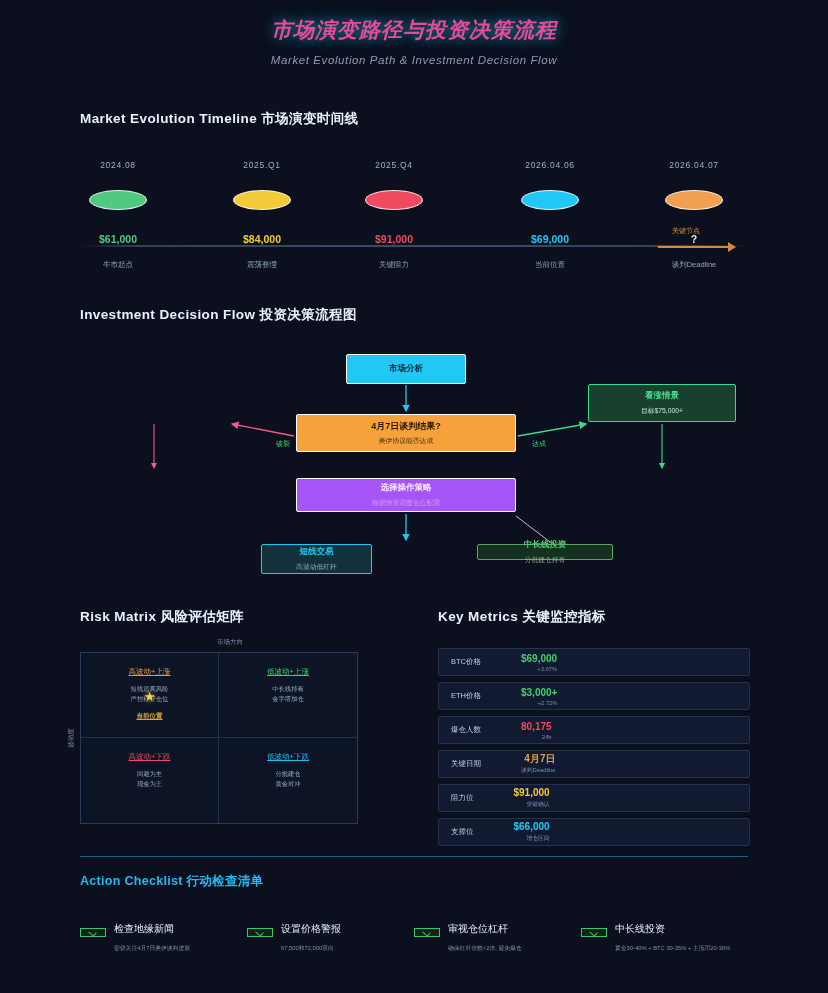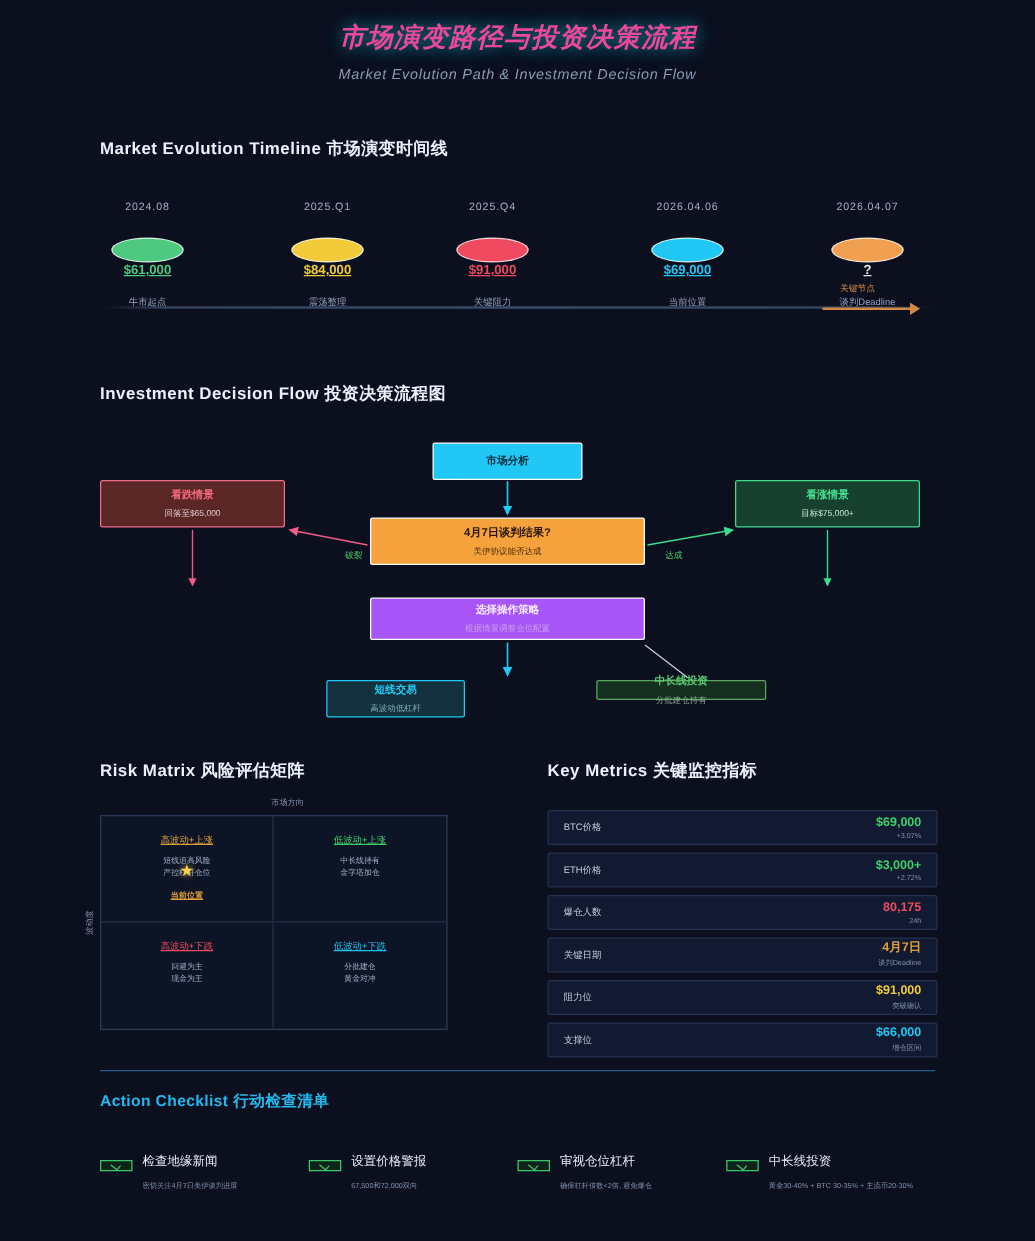--- a/index.html
+++ b/index.html
@@ -38,21 +38,21 @@
   .tl-axis {
     position: absolute; left: 0; right: 0; top: 85px; height: 2px;
     background: linear-gradient(90deg, rgba(90,120,170,0) 0%, #33415c 8%, #3b4a68 50%, #33415c 92%, rgba(90,120,170,0) 100%);
   }
   .tl-node { position: absolute; width: 120px; text-align: center; transform: translateX(-50%); top: 0; }
   .tl-date { font-size: 8.5px; color: #9fb0c8; letter-spacing: .7px; }
   .tl-dot {
     width: 58px; height: 20px; border-radius: 50%;
     margin: 20px auto 0; border: 1.6px solid rgba(255,255,255,.82);
   }
-  .tl-price { margin-top: 0; font-size: 10.5px; font-weight: 700; text-decoration: underline; }
+  .tl-price { margin-top: 23px; font-size: 10.5px; font-weight: 700; }
   .tl-label { margin-top: 15px; font-size: 7.5px; color: #93a4bd; }
   .tl-arrow { position: absolute; top: 80px; left: 578px; width: 80px; height: 14px; }
   .tl-arrow-line { position: absolute; left: 0; top: 6px; width: 70px; height: 1.6px; background: #d08a45; }
   .tl-arrow-head {
     position: absolute; right: 2px; top: 1.5px; width: 0; height: 0;
     border-left: 8px solid #d08a45; border-top: 5px solid transparent; border-bottom: 5px solid transparent;
   }
   .tl-arrow-text {
     position: absolute; top: -14px; left: 14px; font-size: 7px; color: #d9913f; white-space: nowrap;
   }
@@ -130,23 +130,23 @@
     font-size: 13px; color: #fbd34d; text-shadow: 0 0 6px rgba(251,211,77,.8); }
   .c-orange { color: #e0a03a; }
   .c-green  { color: #3fcf6a; }
   .c-red    { color: #ef4a60; }
   .c-cyan   { color: #1fc0ef; }
 
   
   .metrics-sec { position: absolute; left: 438px; top: 608px; width: 312px; }
   .metrics-list { margin-top: 22px; }
   .m-row {
-    display: flex; justify-content: space-between; align-items: center;
+    display: flex; align-items: center;
     background: #111a30; border: 1px solid #243350; border-radius: 2px;
-    padding: 7px 12px; margin-bottom: 6px; height: 28px;
+    padding: 7px 12px; margin-bottom: 6px; height: 28px; gap: 40px;
   }
   .m-label { font-size: 7.5px; color: #c2cfe2; }
   .m-right { text-align: right; }
   .m-value { font-size: 10px; font-weight: 700; line-height: 1.1; }
   .m-delta { font-size: 5.8px; color: #7d8ea7; margin-top: 2px; }
 
   
   .check-sec { position: absolute; left: 80px; top: 856px; width: 668px; }
   .check-rule { height: 1.4px; background: #1f5f86; }
   .check-title { margin-top: 16px; font-size: 12.5px; font-weight: 700; color: #22b8f0; letter-spacing: .3px; }
@@ -258,24 +258,20 @@
 
       <div class="node n-analysis">
         <div class="n-title">市场分析</div>
       </div>
 
       <div class="node n-decision">
         <div class="n-title">4月7日谈判结果?</div>
         <div class="n-sub">美伊协议能否达成</div>
       </div>
 
-      <div class="node n-bear">
-        <div class="n-title">看跌情景</div>
-        <div class="n-sub">回落至$65,000</div>
-      </div>
 
       <div class="node n-bull">
         <div class="n-title">看涨情景</div>
         <div class="n-sub">目标$75,000+</div>
       </div>
 
       <div class="node n-strategy">
         <div class="n-title">选择操作策略</div>
         <div class="n-sub">根据情景调整仓位配置</div>
       </div>

